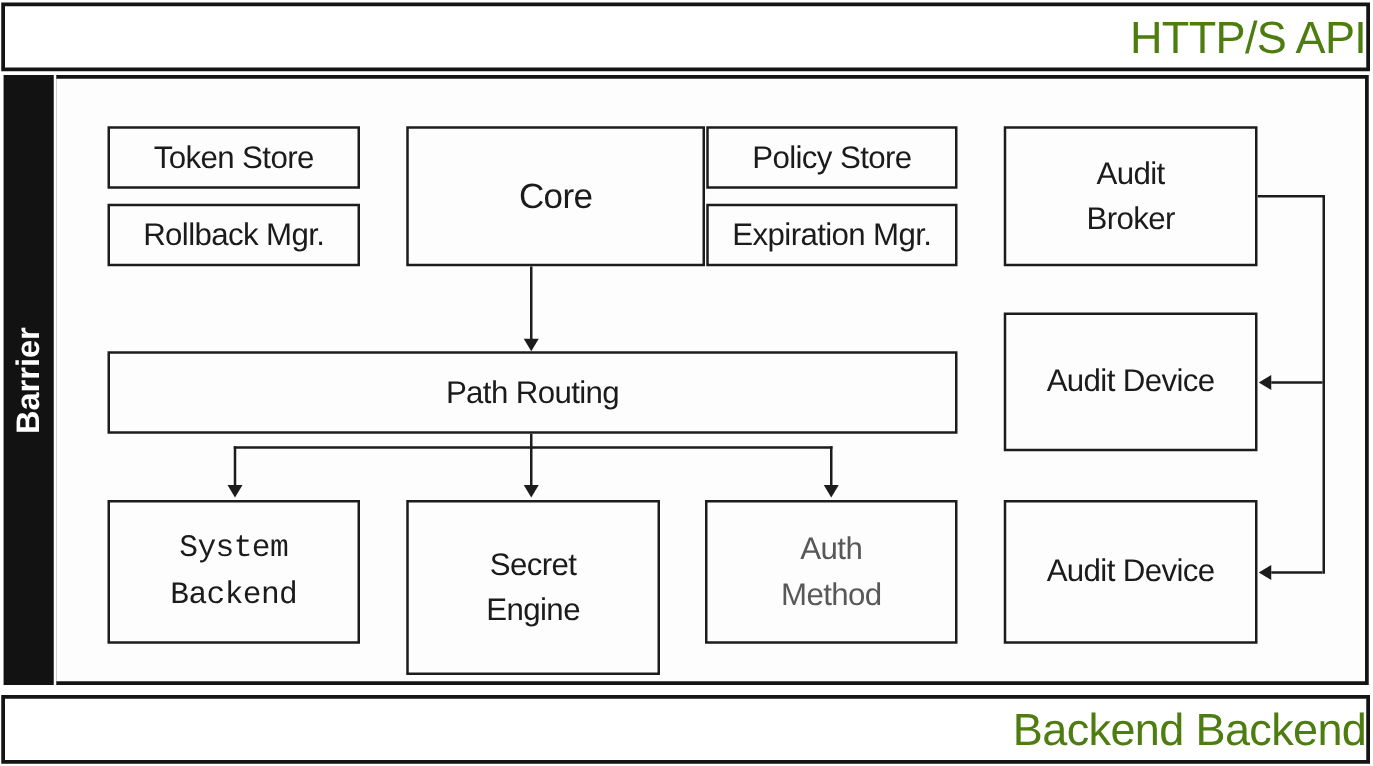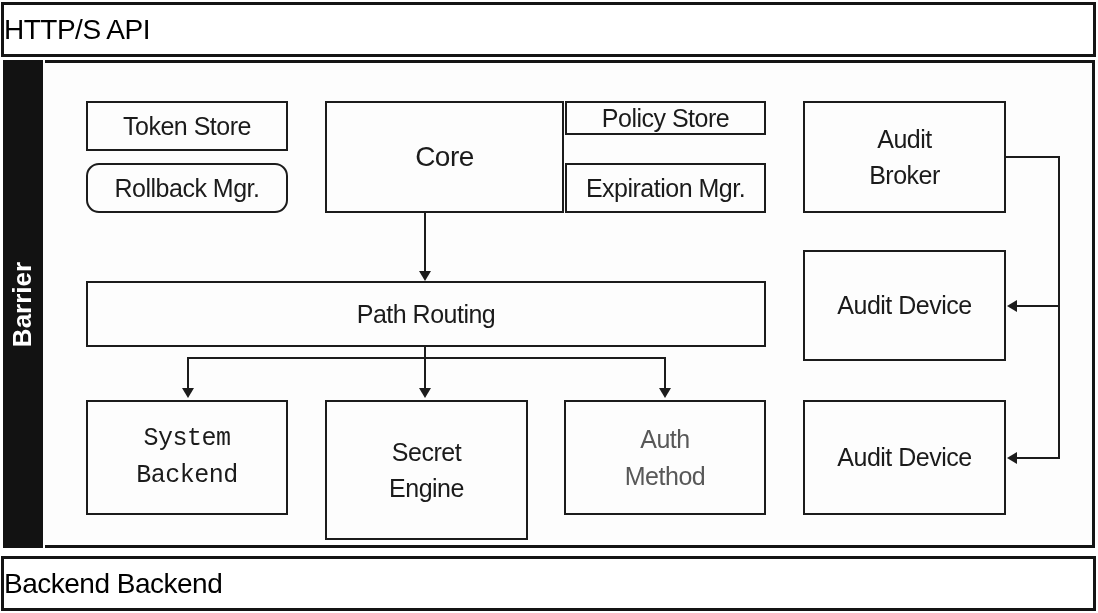--- a/index.html
+++ b/index.html
@@ -9,22 +9,22 @@
     background:#ffffff;
     font-family:"Liberation Sans","DejaVu Sans",sans-serif;
     color:#1c1c1c;
     overflow:hidden;
   }
   
   .bar{
     position:absolute;
     background:#ffffff;
     border:3px solid #141414;
-    display:flex;align-items:center;justify-content:flex-start;
-    font-size:28px;letter-spacing:-0.5px;color:#000000;
+    display:flex;align-items:center;justify-content:flex-end;
+    font-size:36px;letter-spacing:-0.5px;color:#4d7c0f;
     box-sizing:border-box;
   }
   .api-bar{left:1px;top:2px;width:1095px;height:55px;}
   .storage-bar{left:1px;top:556px;width:1095px;height:55px;}
 
   
   .container{
     position:absolute;left:3px;top:60px;width:1092px;height:488px;
     background:#fdfdfd;
     border:3px solid #141414;
@@ -47,23 +47,23 @@
     position:absolute;
     background:#fdfdfd;
     border:2px solid #1c1c1c;
     box-sizing:border-box;
     display:flex;flex-direction:column;align-items:center;justify-content:center;
     text-align:center;
     font-size:25px;letter-spacing:-0.5px;line-height:1.45;
     color:#1b1b1b;
   }
   .n-token       {left:86px; top:101px;width:202px;height:50px;}
-  .n-rollback    {left:86px; top:163px;width:202px;height:50px;border-radius:13px;}
+  .n-rollback    {left:86px; top:163px;width:202px;height:50px;}
   .n-core        {left:325px;top:101px;width:239px;height:112px;font-size:28px;text-align:right;}
-  .n-policy      {left:565px;top:101px;width:201px;height:34px;}
+  .n-policy      {left:565px;top:101px;width:201px;height:50px;}
   .n-expiration  {left:565px;top:163px;width:201px;height:50px;}
   .n-broker      {left:803px;top:101px;width:203px;height:112px;}
   .n-pathrouting {left:86px; top:281px;width:680px;height:66px;}
   .n-device-top  {left:803px;top:250px;width:203px;height:111px;}
   .n-system      {left:86px; top:400px;width:202px;height:115px;font-family:Liberation Mono, monospace;}
   .n-secret      {left:325px;top:400px;width:203px;height:140px;}
   .n-auth        {left:564px;top:400px;width:202px;height:115px;color:#585858;}
   .n-device-bot  {left:803px;top:400px;width:203px;height:115px;}
 
   

